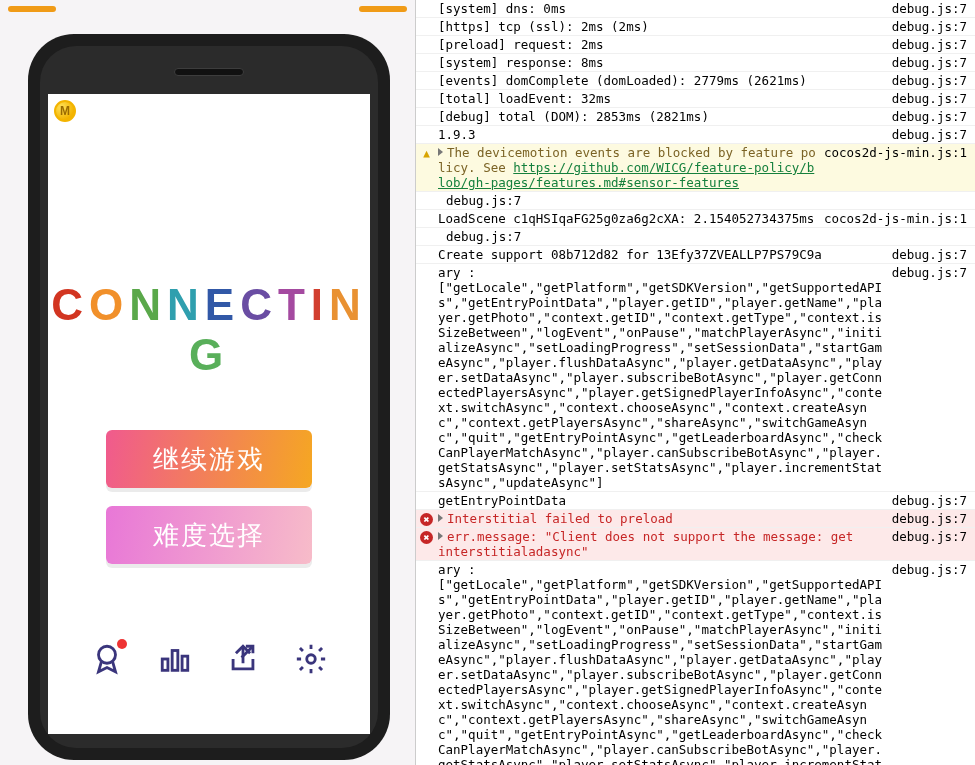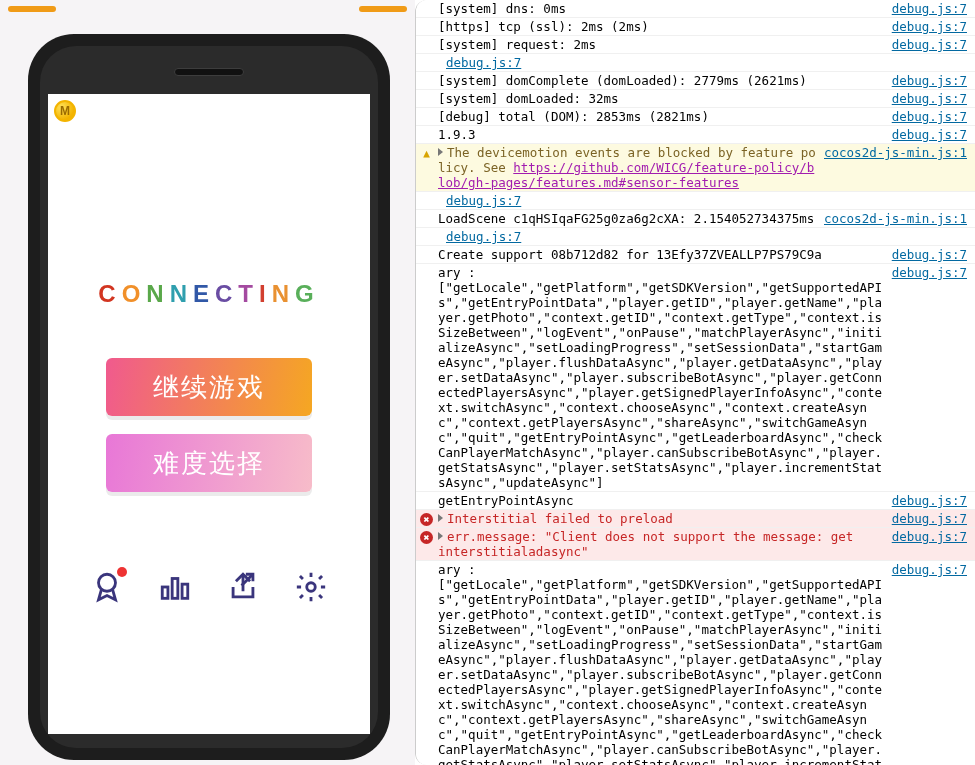--- a/index.html
+++ b/index.html
@@ -86,21 +86,21 @@
     font-weight: 600;
     border-radius: 3px;
     margin-left: -6px;
     z-index: -1;
   }
 
   .title {
     text-align: center;
     font-weight: 800;
     letter-spacing: 6px;
-    font-size: 24px;
+    font-size: 44px;
     margin-top: 186px;
     font-family: Arial, sans-serif;
   }
   .title span { display:inline-block; }
 
   .menu-buttons {
     margin-top: 50px;
     display: flex; flex-direction: column;
     align-items: center; gap: 18px;
   }
@@ -134,32 +134,31 @@
   svg { width: 100%; height: 100%; display: block; }
 
   
   .right-pane {
     flex: 1;
     font-family: Menlo, Consolas, monospace;
     font-size: 12.5px;
     overflow: auto;
     border-left: 1px solid #ccc;
     background: #fff;
-    border-radius: 12px;
   }
   .log-row {
     display: flex;
     padding: 1px 8px 1px 22px;
     border-bottom: 1px solid #f0f0f0;
     position: relative;
     word-break: break-all;
   }
   .log-msg { flex: 1; white-space: pre-wrap; }
-  .log-src { color: #0369a1; text-decoration: underline; margin-left: 8px; white-space: nowrap; align-self: flex-start; }
-  .log-row a { color: #a21caf; text-decoration: underline; margin-top: 16px; }
+  .log-src { color: #000000; margin-left: 8px; white-space: nowrap; align-self: flex-start; }
+  .log-row a { color: #15803d; text-decoration: underline; margin-top: 16px; }
 
   .warn { background: #fdfae0; color: #7b6325; }
   .err  { background: #fde9e9; color: #c62626; gap: 27px; }
   .warn::before, .err::before, .disc::before {
     content: ""; position: absolute; left: 4px; top: 3px;
     width: 13px; height: 13px; border-radius: 50%;
     font-size: 10px; line-height: 13px; text-align: center;
     color: #fff;
   }
   .warn::before { content: "▲"; color:#d8a400; background:transparent; font-size:11px;}
@@ -232,32 +231,33 @@
 <div class="right-pane" id="console">
     <div class="log-row ">
       <div class="log-msg">[system] dns: 0ms</div>
       <div class="log-src">debug.js:7</div>
     </div>
     <div class="log-row ">
       <div class="log-msg">[https] tcp (ssl): 2ms (2ms)</div>
       <div class="log-src">debug.js:7</div>
     </div>
     <div class="log-row ">
-      <div class="log-msg">[system] request: 2ms</div>
-      <div class="log-src">debug.js:7</div>
-    </div>
-    <div class="log-row ">
-      <div class="log-src">debug.js:7</div>
-    </div>
-    <div class="log-row ">
-      <div class="log-msg">[system] domComplete (domLoaded): 2779ms (2621ms)</div>
-      <div class="log-src">debug.js:7</div>
-    </div>
-    <div class="log-row ">
-      <div class="log-msg">[system] domLoaded: 32ms</div>
+      <div class="log-msg">[preload] request: 2ms</div>
+      <div class="log-src">debug.js:7</div>
+    </div>
+    <div class="log-row ">
+      <div class="log-msg">[system] response: 8ms</div>
+      <div class="log-src">debug.js:7</div>
+    </div>
+    <div class="log-row ">
+      <div class="log-msg">[events] domComplete (domLoaded): 2779ms (2621ms)</div>
+      <div class="log-src">debug.js:7</div>
+    </div>
+    <div class="log-row ">
+      <div class="log-msg">[total] loadEvent: 32ms</div>
       <div class="log-src">debug.js:7</div>
     </div>
     <div class="log-row ">
       <div class="log-msg">[debug] total (DOM): 2853ms (2821ms)</div>
       <div class="log-src">debug.js:7</div>
     </div>
     <div class="log-row ">
       <div class="log-msg">1.9.3</div>
       <div class="log-src">debug.js:7</div>
     </div>
@@ -278,21 +278,21 @@
     <div class="log-row ">
       <div class="log-msg">Create support 08b712d82 for 13Efy37ZVEALLP7PS79C9a</div>
       <div class="log-src">debug.js:7</div>
     </div>
     <div class="log-row ">
       <div class="log-msg">ary :
 ["getLocale","getPlatform","getSDKVersion","getSupportedAPIs","getEntryPointData","player.getID","player.getName","player.getPhoto","context.getID","context.getType","context.isSizeBetween","logEvent","onPause","matchPlayerAsync","initializeAsync","setLoadingProgress","setSessionData","startGameAsync","player.flushDataAsync","player.getDataAsync","player.setDataAsync","player.subscribeBotAsync","player.getConnectedPlayersAsync","player.getSignedPlayerInfoAsync","context.switchAsync","context.chooseAsync","context.createAsync","context.getPlayersAsync","shareAsync","switchGameAsync","quit","getEntryPointAsync","getLeaderboardAsync","checkCanPlayerMatchAsync","player.canSubscribeBotAsync","player.getStatsAsync","player.setStatsAsync","player.incrementStatsAsync","updateAsync"]</div>
       <div class="log-src">debug.js:7</div>
     </div>
     <div class="log-row ">
-      <div class="log-msg">getEntryPointAsync</div>
+      <div class="log-msg">getEntryPointData</div>
       <div class="log-src">debug.js:7</div>
     </div>
     <div class="log-row err">
       <div class="log-msg"><span class="caret"></span>Interstitial failed to preload</div>
       <div class="log-src">debug.js:7</div>
     </div>
     <div class="log-row err">
       <div class="log-msg"><span class="caret"></span>err.message: "Client does not support the message: getinterstitialadasync"</div>
       <div class="log-src">debug.js:7</div>
     </div>

